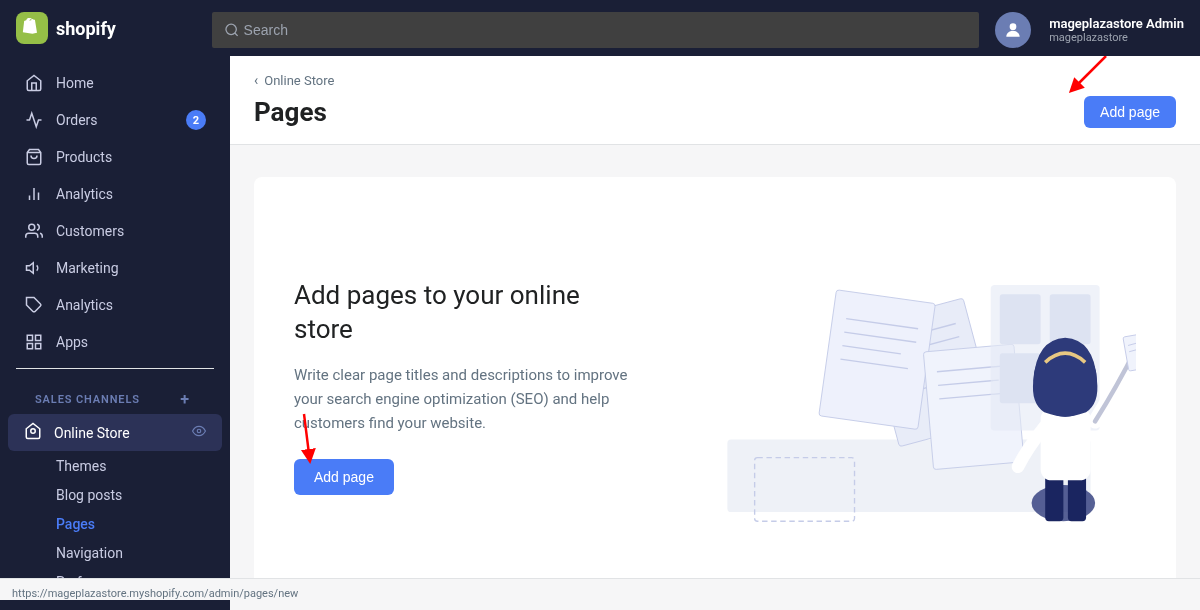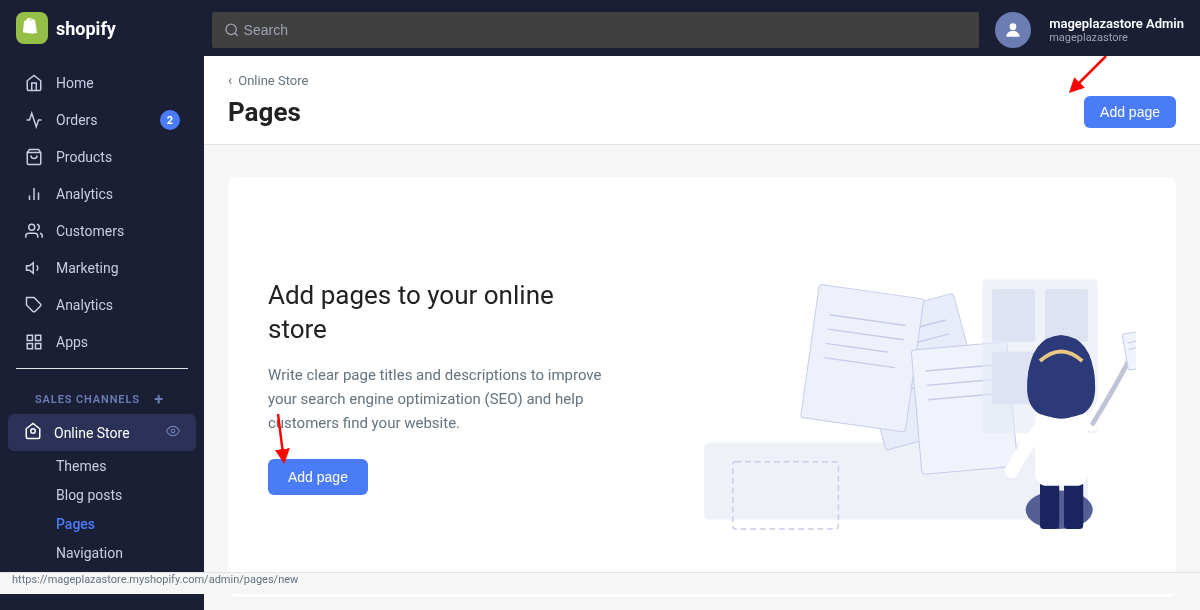--- a/index.html
+++ b/index.html
@@ -80,21 +80,21 @@
 
     
     .main-layout {
       display: flex;
       flex: 1;
       overflow: hidden;
     }
 
     
     .sidebar {
-      width: 204px;
+      width: 230px;
       background: #1a1f36;
       color: white;
       display: flex;
       flex-direction: column;
       overflow-y: auto;
       flex-shrink: 0;
     }
     .sidebar::-webkit-scrollbar { width: 4px; }
     .sidebar::-webkit-scrollbar-thumb { background: #3d4466; }
 
@@ -275,28 +275,28 @@
     
     .illustration {
       flex: 1;
       position: relative;
       min-height: 300px;
     }
 
     
     .status-bar {
       position: fixed;
-      bottom: 16px;
+      bottom: 10px;
       left: 0;
       right: 0;
       height: 22px;
       background: #f6f6f7;
       border-top: 1px solid #e1e3e5;
       display: flex;
-      align-items: flex-start;
+      align-items: flex-end;
       padding: 0 12px;
       font-size: 11px;
       color: #637381;
     }
 
     .divider-line {
       height: 1px;
       background: #e1e3e5;
       margin: 0 8px;
     }

